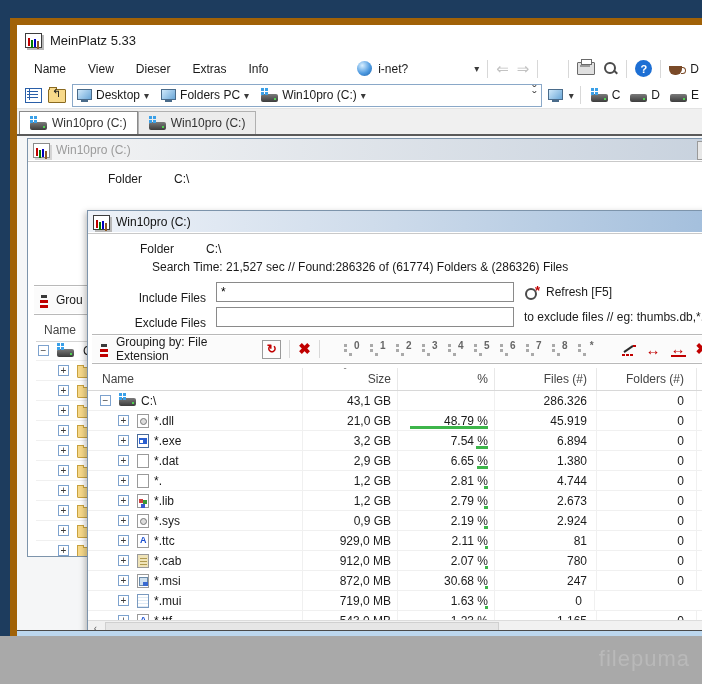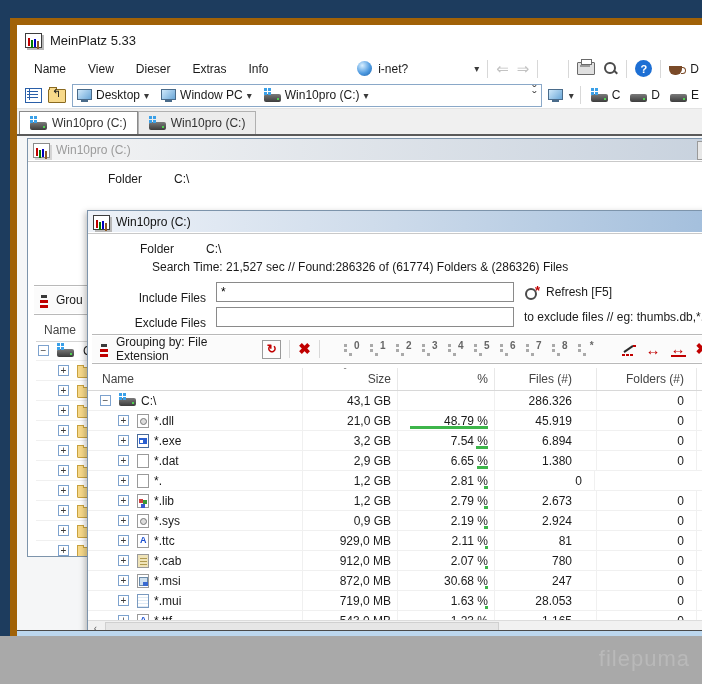--- a/index.html
+++ b/index.html
@@ -88,21 +88,21 @@
 
   
   #fw-table{position:absolute;left:0;right:0;top:134px;bottom:16px;overflow:hidden;}
   .thead{display:flex;height:22px;border-bottom:1px solid #d8d8d8;color:#444;position:relative;}
   .th{display:flex;align-items:center;border-right:1px solid #e8e8e8;position:relative;}
   .trow{display:flex;height:19px;border-bottom:1px solid #f0f0f0;}
   .tc{display:flex;align-items:center;border-right:1px solid #f0f0f0;overflow:hidden;position:relative;}
   .c-name{width:215px;flex:none;padding-left:12px;box-sizing:border-box;}
   .c-size{width:95px;flex:none;justify-content:flex-end;padding-right:6px;box-sizing:border-box;}
   .c-pct{width:97px;flex:none;justify-content:flex-end;padding-right:6px;box-sizing:border-box;}
-  .c-files{width:102px;flex:none;justify-content:flex-end;padding-right:24px;box-sizing:border-box;}
+  .c-files{width:102px;flex:none;justify-content:flex-end;padding-right:9px;box-sizing:border-box;}
   .c-folders{width:100px;flex:none;justify-content:flex-end;padding-right:12px;box-sizing:border-box;}
   .th.c-name{padding-left:14px;}
   .sort-chev{position:absolute;top:-3px;left:40px;color:#888;font-size:13px;}
   .fname{margin-left:5px;white-space:nowrap;}
   .pval{position:relative;}
   .pbar{position:absolute;right:6px;bottom:1px;height:3px;background:#3db54a;}
   #fw-scroll{position:absolute;left:0;right:0;bottom:0;height:15px;background:#f1f1f1;border-top:1px solid #dcdcdc;
              display:flex;align-items:center;}
   #fw-scroll .sb-thumb{height:11px;width:62%;background:#e6e6e6;border:1px solid #d0d0d0;margin-left:2px;}
 
@@ -240,21 +240,21 @@
       <span class="ic ic-folderup"></span>
       <span class="path-combo">
         <span style="display:flex;align-items:center;gap:6px;">
             <span class="crumb">
               <span class="ic ic-monitor"></span>
               <span class="crumb-label">Desktop</span>
               <span class="dd">▾</span>
             </span>
             <span class="crumb">
               <span class="ic ic-monitor"></span>
-              <span class="crumb-label">Window PC</span>
+              <span class="crumb-label">Folders PC</span>
               <span class="dd">▾</span>
             </span>
             <span class="crumb">
               <span class="ic ic-drive sys"></span>
               <span class="crumb-label">Win10pro (C:)</span>
               <span class="dd">▾</span>
             </span>
           </span>
         <span class="chev-double"></span>
       </span>
@@ -515,20 +515,21 @@
                   <div class="tc c-name" style="padding-left: 30px;">
                     <span class="expand">+</span>
                     <span class="fic file-icon"></span>
                     <span class="fname">*.</span>
                   </div>
                   <div class="tc c-size">1,2 GB</div>
                   <div class="tc c-pct">
                     <span class="pval">2.81 %</span>
                     <span class="pbar" style="width: 4px;"></span>
                   </div>
+                  <div class="tc c-files">4.744</div>
                   <div class="tc c-folders">0</div>
                 </div>
                 <div class="trow">
                   <div class="tc c-name" style="padding-left: 30px;">
                     <span class="expand">+</span>
                     <span class="fic lib-file-icon"></span>
                     <span class="fname">*.lib</span>
                   </div>
                   <div class="tc c-size">1,2 GB</div>
                   <div class="tc c-pct">
@@ -598,21 +599,20 @@
                   <div class="tc c-name" style="padding-left: 30px;">
                     <span class="expand">+</span>
                     <span class="fic mui-file-icon"></span>
                     <span class="fname">*.mui</span>
                   </div>
                   <div class="tc c-size">719,0 MB</div>
                   <div class="tc c-pct">
                     <span class="pval">1.63 %</span>
                     <span class="pbar" style="width: 3px;"></span>
                   </div>
-                  <div class="tc c-files">28.053</div>
                   <div class="tc c-folders">0</div>
                 </div>
                 <div class="trow">
                   <div class="tc c-name" style="padding-left: 30px;">
                     <span class="expand">+</span>
                     <span class="fic font-file-icon"></span>
                     <span class="fname">*.ttf</span>
                   </div>
                   <div class="tc c-size">543,0 MB</div>
                   <div class="tc c-pct">

